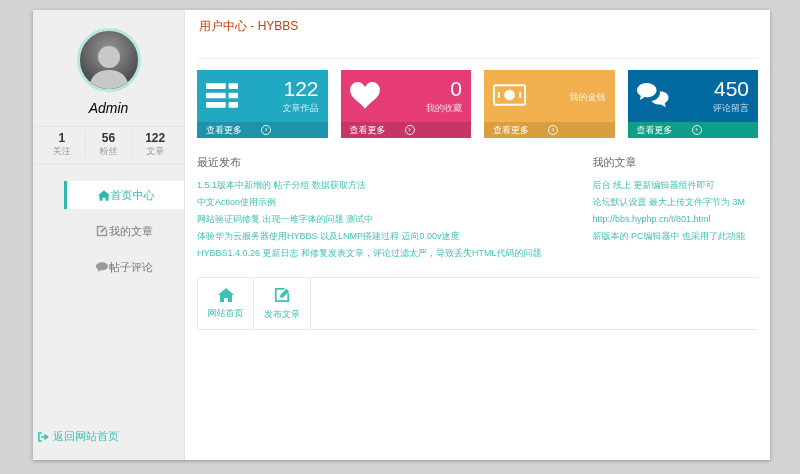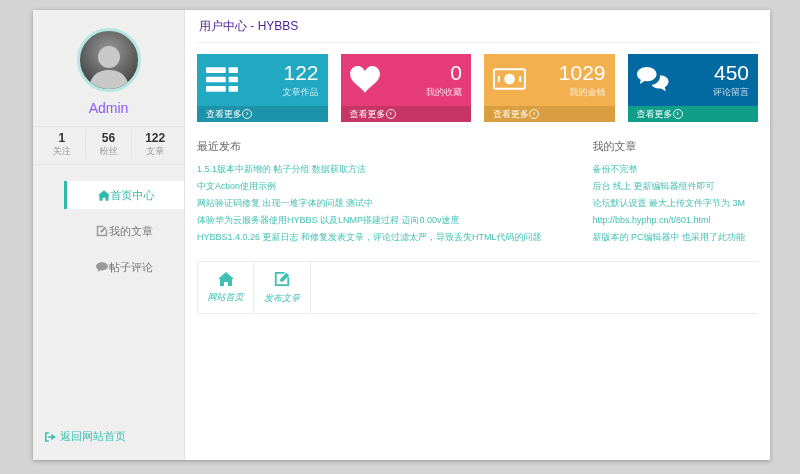--- a/index.html
+++ b/index.html
@@ -20,21 +20,21 @@
     position:relative; flex:0 0 152px;
   }
   .avatar-wrap { display:flex; justify-content:center; margin-top:18px; }
   .avatar {
     width:64px; height:64px; border-radius:50%;
     border:3px solid #b5e6e0; overflow:hidden;
     background:radial-gradient(circle at 50% 35%, #9a9a9a 0%, #4e4e4e 70%, #2e2e2e 100%);
     display:flex; align-items:flex-end; justify-content:center;
   }
   .avatar svg { display:block; }
-  .username { text-align:center; margin-top:8px; font-size:14px; color:#8b5cf6; }
+  .username { text-align:center; margin-top:8px; font-size:14px; color:#000000;font-style:italic; }
   .stats {
     display:flex; margin-top:10px; padding:4px 6px 6px 6px;
     border-top:1px solid #e6e6e6; border-bottom:1px solid #e6e6e6;
   }
   .stat { flex:1; text-align:center; }
   .stat + .stat { border-left:1px solid #e6e6e6; }
   .stat-value { font-size:12px; font-weight:bold; color:#333; }
   .stat-label { font-size:9px; color:#999; margin-top:0; }
   .menu { margin-top:16px; }
   .menu-item {
@@ -42,43 +42,43 @@
     gap:0; font-size:11px; color:#777; cursor:pointer;
     margin-left:31px; margin-bottom:8px;text-align:center;
   }
   .menu-item .micon { width:14px; height:14px; display:flex; align-items:center; justify-content:center; }
   .menu-item .micon svg { fill:#9a9a9a; }
   .menu-item.active {
     background:#ffffff; border-left:3px solid #2db9a9; color:#2db9a9;
   }
   .menu-item.active .micon svg { fill:#2db9a9; }
   .back-link {
-    position:absolute; left:12px; bottom:16px;
+    position:absolute; left:5px; bottom:16px;
     display:flex; align-items:center; gap:4px;
     font-size:11px; color:#3fc0b4; text-decoration:none; cursor:pointer;
   }
   .back-link svg { fill:#3fc0b4; }
   
   .main { flex:1; padding:0 12px; position:relative; }
   .main-header {
-    height:33px; line-height:33px; font-size:12px; color:#4c1d95;
+    height:49px; line-height:33px; font-size:12px; color:#c2410c;
     border-bottom:1px solid #f0f0f0; padding-left:2px;
   }
   .cards { display:flex; gap:13px; margin-top:11px; }
   .card { flex:1; display:flex; flex-direction:column; cursor:pointer; }
   .card-body {
     height:52px; position:relative; padding:8px 9px 6px 9px;
     display:flex; align-items:center;
   }
   .card-icon { flex:0 0 auto; }
   .card-nums { flex:1; text-align:right; margin-top:-2px; }
   .card-value { font-size:21px; color:#fff; line-height:22px; }
   .card-label { font-size:9px; color:rgba(255,255,255,.78); margin-top:2px; }
   .card-footer {
-    height:16px; display:flex; align-items:center; gap:0;
+    height:16px; display:flex; align-items:center; gap:19px;
     padding-left:9px; font-size:9px; color:#fff;
   }
   .chev {
     width:10px; height:10px; border:1px solid rgba(255,255,255,.9); border-radius:50%;
     font-size:8px; line-height:8px; text-align:center; color:#fff; display:inline-block;
   }
   
   .sections { display:flex; margin-top:17px;gap:39px; }
   .col-posts { flex:0 0 268px; margin-right:12px; }
   .col-comments { flex:1; }
@@ -89,21 +89,21 @@
   }
   
   .quick { margin-top:15px; }
   .quick-box {
     margin-top:7px; border-top:1px solid #ebebeb; border-bottom:1px solid #ebebeb;
     display:flex; height:53px;
   }
   .quick-cell {
     width:57px; border-right:1px solid #ebebeb;
     display:flex; flex-direction:column; align-items:center; justify-content:center;
-    gap:5px; cursor:pointer;font-style:italic;
+    gap:5px; cursor:pointer;
   }
   .quick-cell:first-child { border-left:1px solid #ebebeb; }
   .quick-cell svg { fill:#3fc0b4; }
   .quick-label { font-size:9px; color:#3fc0b4; }
 </style>
 </head>
 <body>
 
 <div class="panel">
 
@@ -220,21 +220,20 @@
         <div class="card-body" style="background: rgb(243, 176, 79);">
           <span class="card-icon">
             <svg width="33" height="22" viewBox="0 0 34 22">
               <rect x="1" y="1" width="32" height="20" rx="2" fill="none" stroke="#fff" stroke-width="2"></rect>
               <circle cx="17" cy="11" r="5.5" fill="#fff"></circle>
               <rect x="5" y="8" width="2" height="6" fill="#fff"></rect>
               <rect x="27" y="8" width="2" height="6" fill="#fff"></rect>
             </svg>
           </span>
           <span class="card-nums">
-            <div class="card-value">1029</div>
             <div class="card-label">我的金钱</div>
           </span>
         </div>
         <div class="card-footer" style="background: rgb(217, 158, 63);">
           <span>查看更多</span>
           <span class="chev">›</span>
         </div>
       </div>
 
       <div class="card">
@@ -262,21 +261,20 @@
       <section class="col-posts">
         <h3 class="sec-title">最近发布</h3>
         <a class="tlink">1.5.1版本中新增的 帖子分组 数据获取方法</a>
         <a class="tlink">中文Action使用示例</a>
         <a class="tlink">网站验证码修复 出现一堆字体的问题 测试中</a>
         <a class="tlink">体验华为云服务器使用HYBBS 以及LNMP搭建过程 迈向0.00v速度</a>
         <a class="tlink">HYBBS1.4.0.26 更新日志 和修复发表文章，评论过滤太严，导致丢失HTML代码的问题</a>
       </section>
       <section class="col-comments">
         <h3 class="sec-title">我的文章</h3>
-        <a class="tlink">备份不完整</a>
         <a class="tlink">后台 线上 更新编辑器组件即可</a>
         <a class="tlink">论坛默认设置 最大上传文件字节为 3M</a>
         <a class="tlink">http://bbs.hyphp.cn/t/801.html</a>
         <a class="tlink">新版本的 PC编辑器中 也采用了此功能</a>
       </section>
     </div>
 
     <div class="quick">
       <div class="quick-box">
         <div class="quick-cell">

